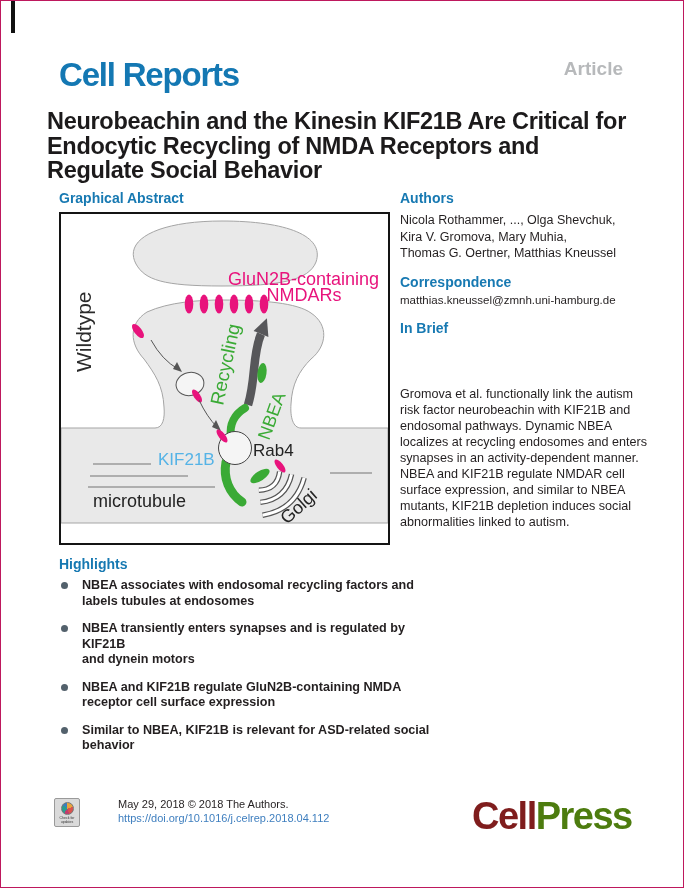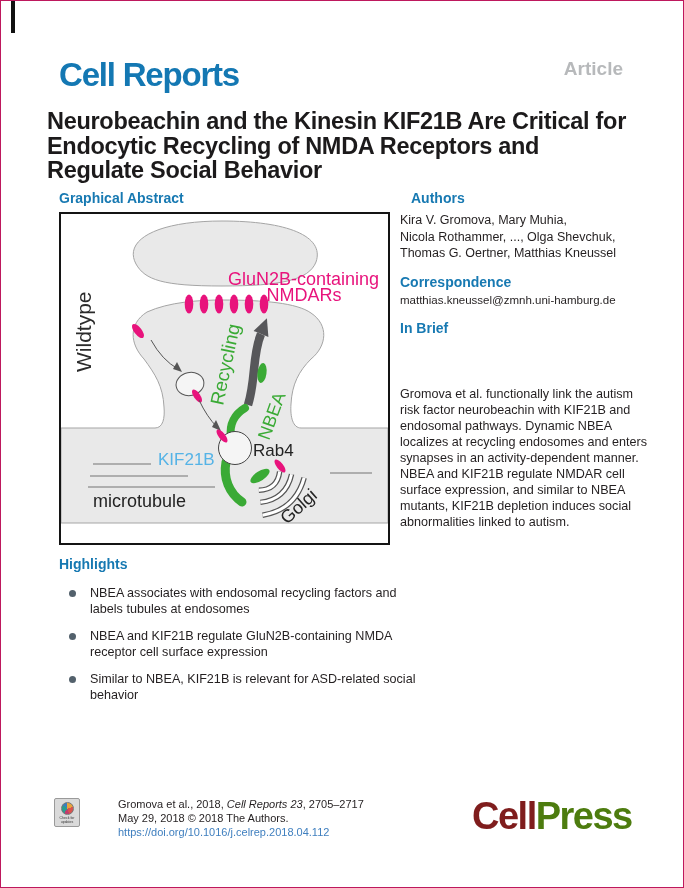--- a/index.html
+++ b/index.html
@@ -7,28 +7,28 @@
   .page{position:relative;width:682px;height:886px;background:#fff;border:1px solid #be185d;overflow:hidden;}
   .abs{position:absolute;}
   .corner-mark{left:10px;top:0;width:4px;height:32px;background:#111;}
   .journal-logo{left:58px;top:55px;font-size:33px;font-weight:bold;letter-spacing:-1.2px;color:#1478b3;}
   .article-badge{right:60px;top:57px;font-size:19px;font-weight:bold;color:#b7b9bb;}
   .paper-title{left:46px;top:108px;width:580px;font-size:23.5px;line-height:24.5px;font-weight:bold;letter-spacing:-0.3px;color:#1c1a1b;}
   .sec-head{font-size:14px;font-weight:bold;color:#1779b2;}
   .ga-head{left:58px;top:189px;}
   .figure-frame{left:58px;top:211px;width:327px;height:329px;border:2px solid #141414;background:#fff;}
   .figure-frame svg{display:block;}
-  .authors-head{left:410px;top:189px;}
+  .authors-head{left:399px;top:189px;}
   .author-lines{left:399px;top:211px;font-size:12.5px;line-height:16.5px;}
   .corr-head{left:399px;top:273px;}
   .email{left:399px;top:293px;font-size:11.5px;color:#231f20;text-decoration:none;display:block;}
   .inbrief-head{left:399px;top:319px;}
   .inbrief-text{left:399px;top:341px;width:252px;font-size:12.6px;line-height:16px;margin-top:44px;}
   .hl-head{left:58px;top:555px;}
-  .hl-list{left:58px;top:577px;list-style:none;margin:8px;padding:0;}
+  .hl-list{left:58px;top:577px;list-style:none;margin:0;padding:0;font-weight:bold;}
   .hl-list li{position:relative;padding-left:23px;margin:0 0 12px 0;font-size:12.6px;line-height:15.5px;width:360px;}
   .dot{position:absolute;left:2px;top:4px;width:7px;height:7px;border-radius:50%;background:#53616c;}
   .update-badge{left:53px;top:797px;width:24px;height:27px;background:#dadada;border:1px solid #9a9a9a;border-radius:2px;display:flex;flex-direction:column;align-items:center;justify-content:center;cursor:pointer;}
   .badge-circle{width:11px;height:11px;border-radius:50%;background:conic-gradient(#e8a33d 0 20%,#d9534f 20% 45%,#c23b6e 45% 60%,#2a9d8f 60% 85%,#3a7fbf 85% 100%);border:1px solid #777;}
   .badge-label{font-size:3.5px;line-height:4px;color:#333;text-align:center;margin-top:1px;}
   .citation{left:117px;top:796px;font-size:11px;line-height:14px;color:#231f20;}
   .citation .it{font-style:italic;}
   .doi-link{color:#3f7fbf;text-decoration:none;}
   .publisher-logo{left:471px;top:794px;font-size:38px;font-weight:bold;letter-spacing:-1.5px;}
   .pub-dark{color:#7f1d1d;}
@@ -125,56 +125,60 @@
       <text transform="translate(208,227) rotate(-70)" font-size="18" fill="#3aaa35">NBEA</text>
       <text x="192" y="242" font-size="17" fill="#232323">Rab4</text>
       <text x="97" y="251" font-size="17" fill="#55b3e6">KIF21B</text>
       <text x="32" y="293" font-size="18" fill="#232323">microtubule</text>
       <text transform="translate(226,311) rotate(-42)" font-size="18" fill="#232323">Golgi</text>
     </svg>
   </div>
 
   <div class="abs sec-head authors-head">Authors</div>
   <div class="abs author-lines">
+    <div>Nicola Rothammer, ..., Olga Shevchuk,</div>
     <div>Kira V. Gromova, Mary Muhia,</div>
-    <div>Nicola Rothammer, ..., Olga Shevchuk,</div>
     <div>Thomas G. Oertner, Matthias Kneussel</div>
   </div>
 
   <div class="abs sec-head corr-head">Correspondence</div>
   <a href="#" class="abs email">matthias.kneussel@zmnh.uni-hamburg.de</a>
 
   <div class="abs sec-head inbrief-head">In Brief</div>
   <div class="abs inbrief-text">Gromova et al. functionally link the autism risk factor neurobeachin with KIF21B and endosomal pathways. Dynamic NBEA localizes at recycling endosomes and enters synapses in an activity-dependent manner. NBEA and KIF21B regulate NMDAR cell surface expression, and similar to NBEA mutants, KIF21B depletion induces social abnormalities linked to autism.</div>
 
   <div class="abs sec-head hl-head">Highlights</div>
   <ul class="abs hl-list">
     <li>
       <span class="dot"></span>
       <span>NBEA associates with endosomal recycling factors and</span><br>
       <span>labels tubules at endosomes</span>
+    </li>
+    <li>
+      <span class="dot"></span>
+      <span>NBEA transiently enters synapses and is regulated by KIF21B</span><br>
+      <span>and dynein motors</span>
     </li>
     <li>
       <span class="dot"></span>
       <span>NBEA and KIF21B regulate GluN2B-containing NMDA</span><br>
       <span>receptor cell surface expression</span>
     </li>
     <li>
       <span class="dot"></span>
       <span>Similar to NBEA, KIF21B is relevant for ASD-related social</span><br>
       <span>behavior</span>
     </li>
   </ul>
 
   <div class="abs update-badge">
     <div class="badge-circle"></div>
     <div class="badge-label">Check for updates</div>
   </div>
 
   <div class="abs citation">
-    <div><span>Gromova et al., 2018, </span><span class="it">Cell Reports 23</span><span>, 2705–2717</span></div>
     <div>May 29, 2018 © 2018 The Authors.</div>
     <div><a href="#" class="doi-link">https://doi.org/10.1016/j.celrep.2018.04.112</a></div>
   </div>
 
   <div class="abs publisher-logo"><span class="pub-dark">Cell</span><span class="pub-light">Press</span></div>
 
 </div>
 
 </body></html>

